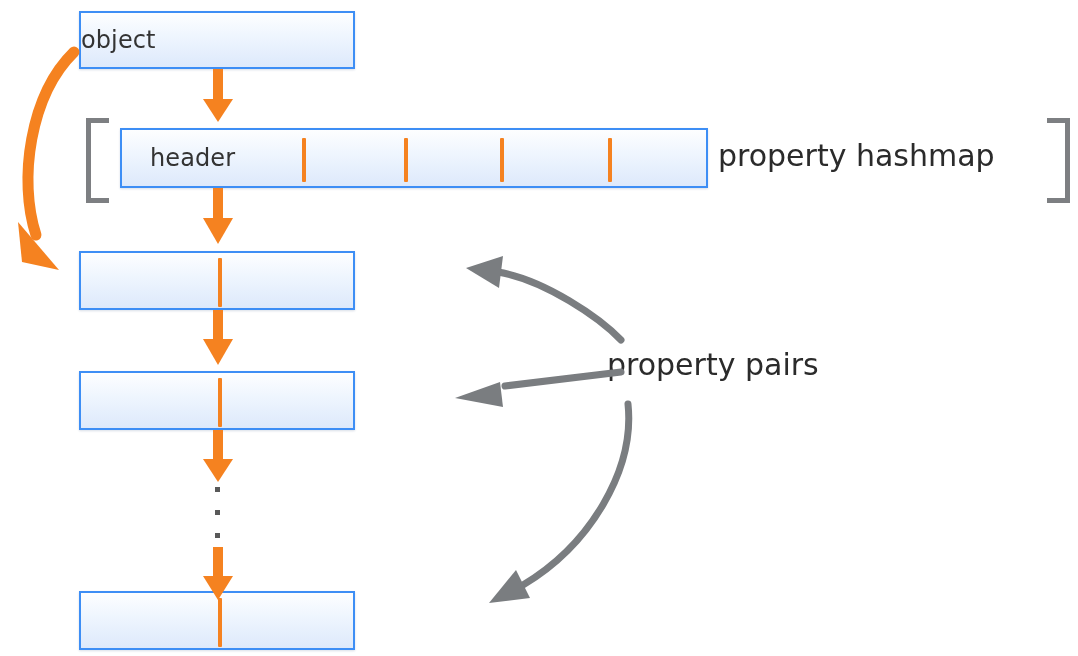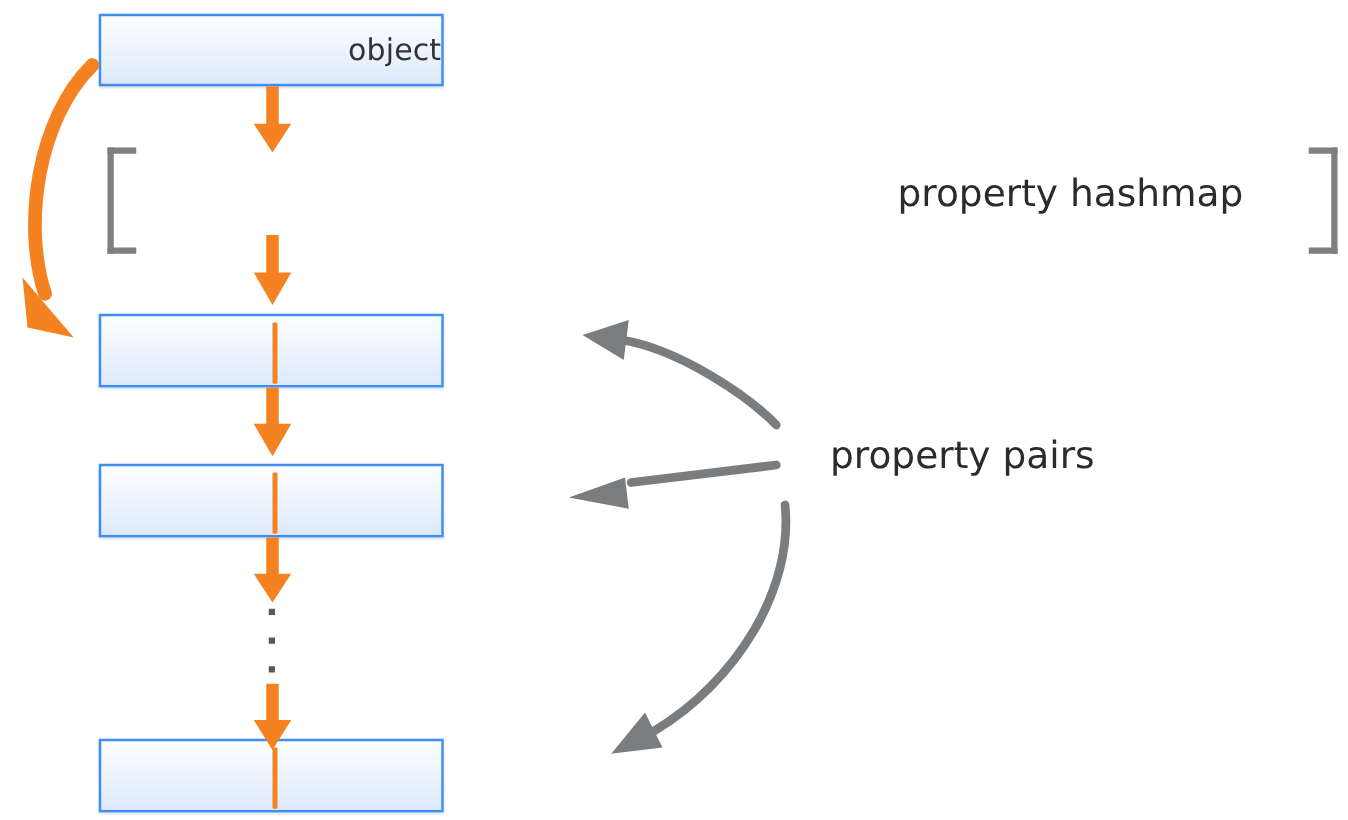--- a/index.html
+++ b/index.html
@@ -28,21 +28,21 @@
     position: absolute;
     top: 50%;
     transform: translateY(-50%);
     font-size: 24px;
     color: #333333;
     letter-spacing: 0.1px;
     white-space: nowrap;
   }
   #object-box .box-label {
     left: 0; right: 0;
-    text-align: right;
+    text-align: left;
   }
   #header-box .box-label {
     left: 28px;
   }
 
   
   .divider {
     position: absolute;
     background: #f58220;
     width: 4px;
@@ -96,20 +96,27 @@
 
 <div id="stage">
 
   <div class="box" id="object-box" style="left:79px; top:11px; width:276px; height:58px;">
     <span class="box-label">object</span>
   </div>
 
   <div class="bracket bracket-left" style="left:86px; top:118px; height:85px;"></div>
   <div class="bracket bracket-right" style="left:1047px; top:118px; height:85px;"></div>
 
+  <div class="box" id="header-box" style="left:120px; top:128px; width:588px; height:60px;">
+    <span class="box-label">header</span>
+    <div class="divider" style="left:180px; top:8px; height:44px;"></div>
+    <div class="divider" style="left:282px; top:8px; height:44px;"></div>
+    <div class="divider" style="left:378px; top:8px; height:44px;"></div>
+    <div class="divider" style="left:486px; top:8px; height:44px;"></div>
+  </div>
 
   <div class="label" style="left:718px; top:138px;">property hashmap</div>
 
   <div class="box" id="pair-1" style="left:79px; top:251px; width:276px; height:59px;">
     <div class="divider-thin" style="left:137px; top:5px; height:49px;"></div>
     <span class="box-label" style="left:0;right:0;text-align:center;"></span>
   </div>
 
   <div class="box" id="pair-2" style="left:79px; top:371px; width:276px; height:59px;">
     <div class="divider-thin" style="left:137px; top:5px; height:49px;"></div>
@@ -118,21 +125,21 @@
 
   <div class="box" id="pair-n" style="left:79px; top:591px; width:276px; height:59px;">
     <div class="divider-thin" style="left:137px; top:5px; height:49px;"></div>
     <span class="box-label" style="left:0;right:0;text-align:center;"></span>
   </div>
 
   <div class="dot" style="left:215px; top:487px;"></div>
   <div class="dot" style="left:215px; top:510px;"></div>
   <div class="dot" style="left:215px; top:533px;"></div>
 
-  <div class="label" style="left:664px; top:347px;">property pairs</div>
+  <div class="label" style="left:607px; top:347px;">property pairs</div>
 
   <svg class="overlay" viewBox="0 0 1078 656">
 
     <g>
       <rect x="213" y="69" width="10" height="33" fill="#f58220"></rect>
       <polygon points="203,99 233,99 218,122" fill="#f58220"></polygon>
     </g>
 
     <g>
       <rect x="213" y="188" width="10" height="33" fill="#f58220"></rect>

